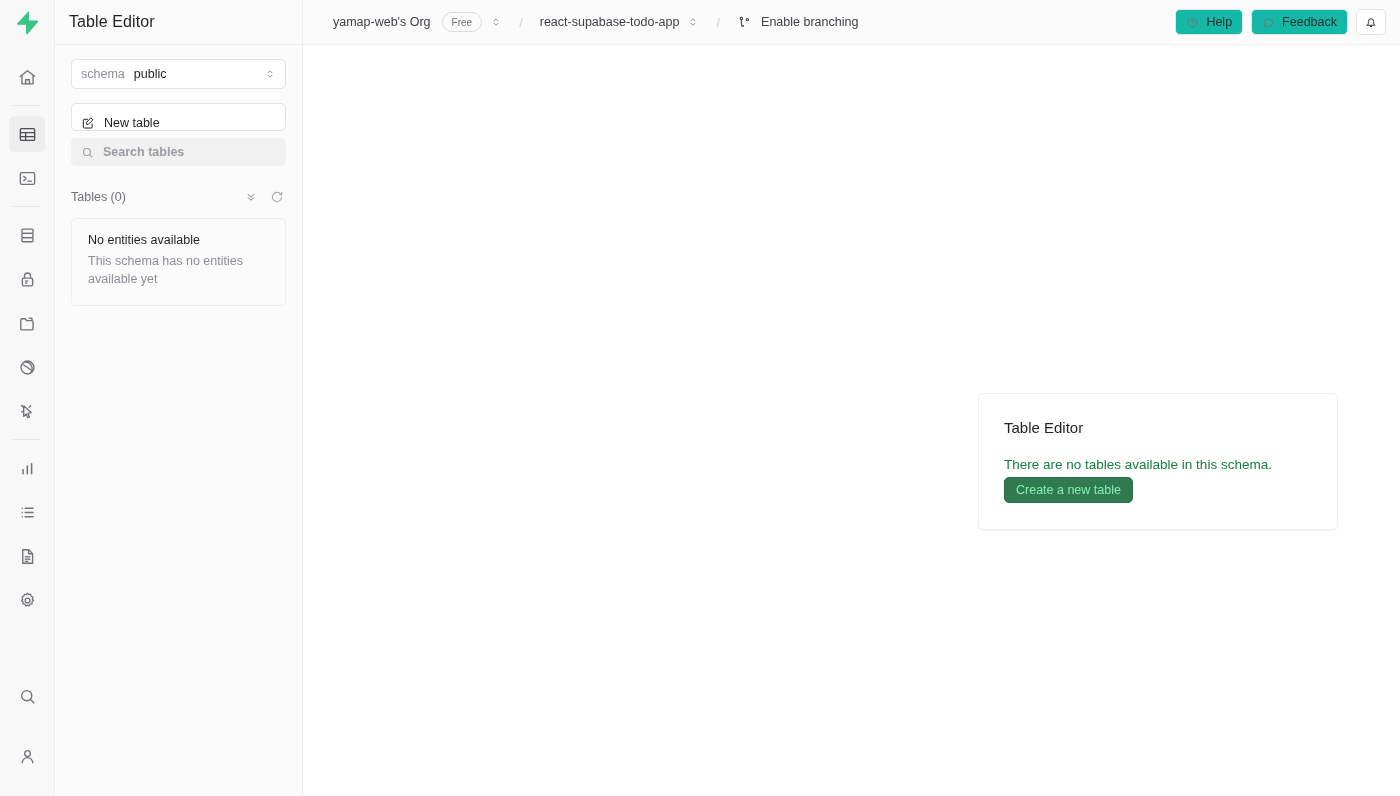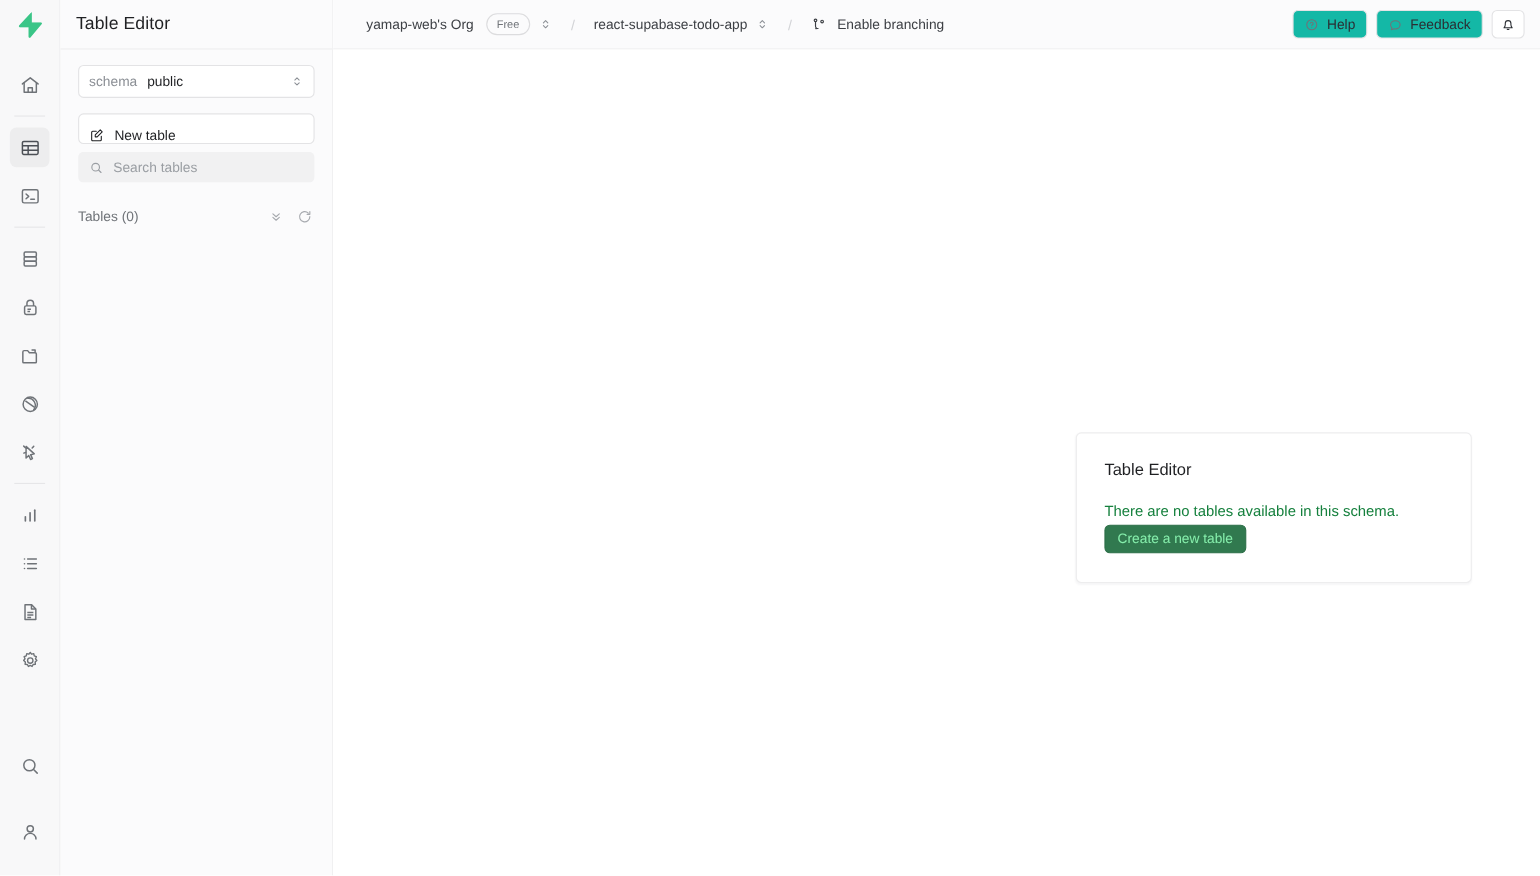--- a/index.html
+++ b/index.html
@@ -67,20 +67,21 @@
 
   .search-wrap {
     height: 28px; width: 100%; margin-top: 7px;
     border: 1px solid transparent; border-radius: 5px; background: #f1f1f2;
     display: flex; align-items: center; padding: 0 9px; gap: 9px;
   }
   .search-wrap input {
     border: none; outline: none; background: transparent;
     font-size: 12.5px; color: #14532d; width: 100%;
     font-family: "Liberation Sans", sans-serif;
+    font-weight: bold;
   }
   .search-wrap input::placeholder { color: #9a9ea3; }
 
   .tables-head {
     display: flex; align-items: center; margin-top: 24px; padding-right: 2px;
   }
   .tables-head-label { font-size: 12.5px; color: #6f7378; }
   .tables-head-actions { margin-left: auto; display: flex; gap: 12px; color: #a6a9ae; }
   .icon-btn { display: flex; align-items: center; cursor: pointer; }
 
@@ -356,20 +357,24 @@
           </span>
           <span class="icon-btn">
             <svg width="14" height="14" viewBox="0 0 24 24" fill="none" stroke="currentColor" stroke-width="1.8" stroke-linecap="round" stroke-linejoin="round">
               <path d="M20 12 a8 8 0 1 1-2.4-5.7"></path>
                 <path d="M20 4 v4.3 h-4.3"></path>
             </svg>
           </span>
         </span>
       </div>
 
+      <div class="empty-entities">
+        <div class="empty-entities-title">No entities available</div>
+        <div class="empty-entities-desc">This schema has no entities available yet</div>
+      </div>
     </div>
   </section>
 
   <section class="main">
 
     <div class="topbar">
       <span class="crumb">yamap-web's Org</span>
       <span class="badge-free">Free</span>
       <span class="crumb-chev">
         <svg width="12" height="12" viewBox="0 0 24 24" fill="none" stroke="currentColor" stroke-width="1.9" stroke-linecap="round" stroke-linejoin="round">

